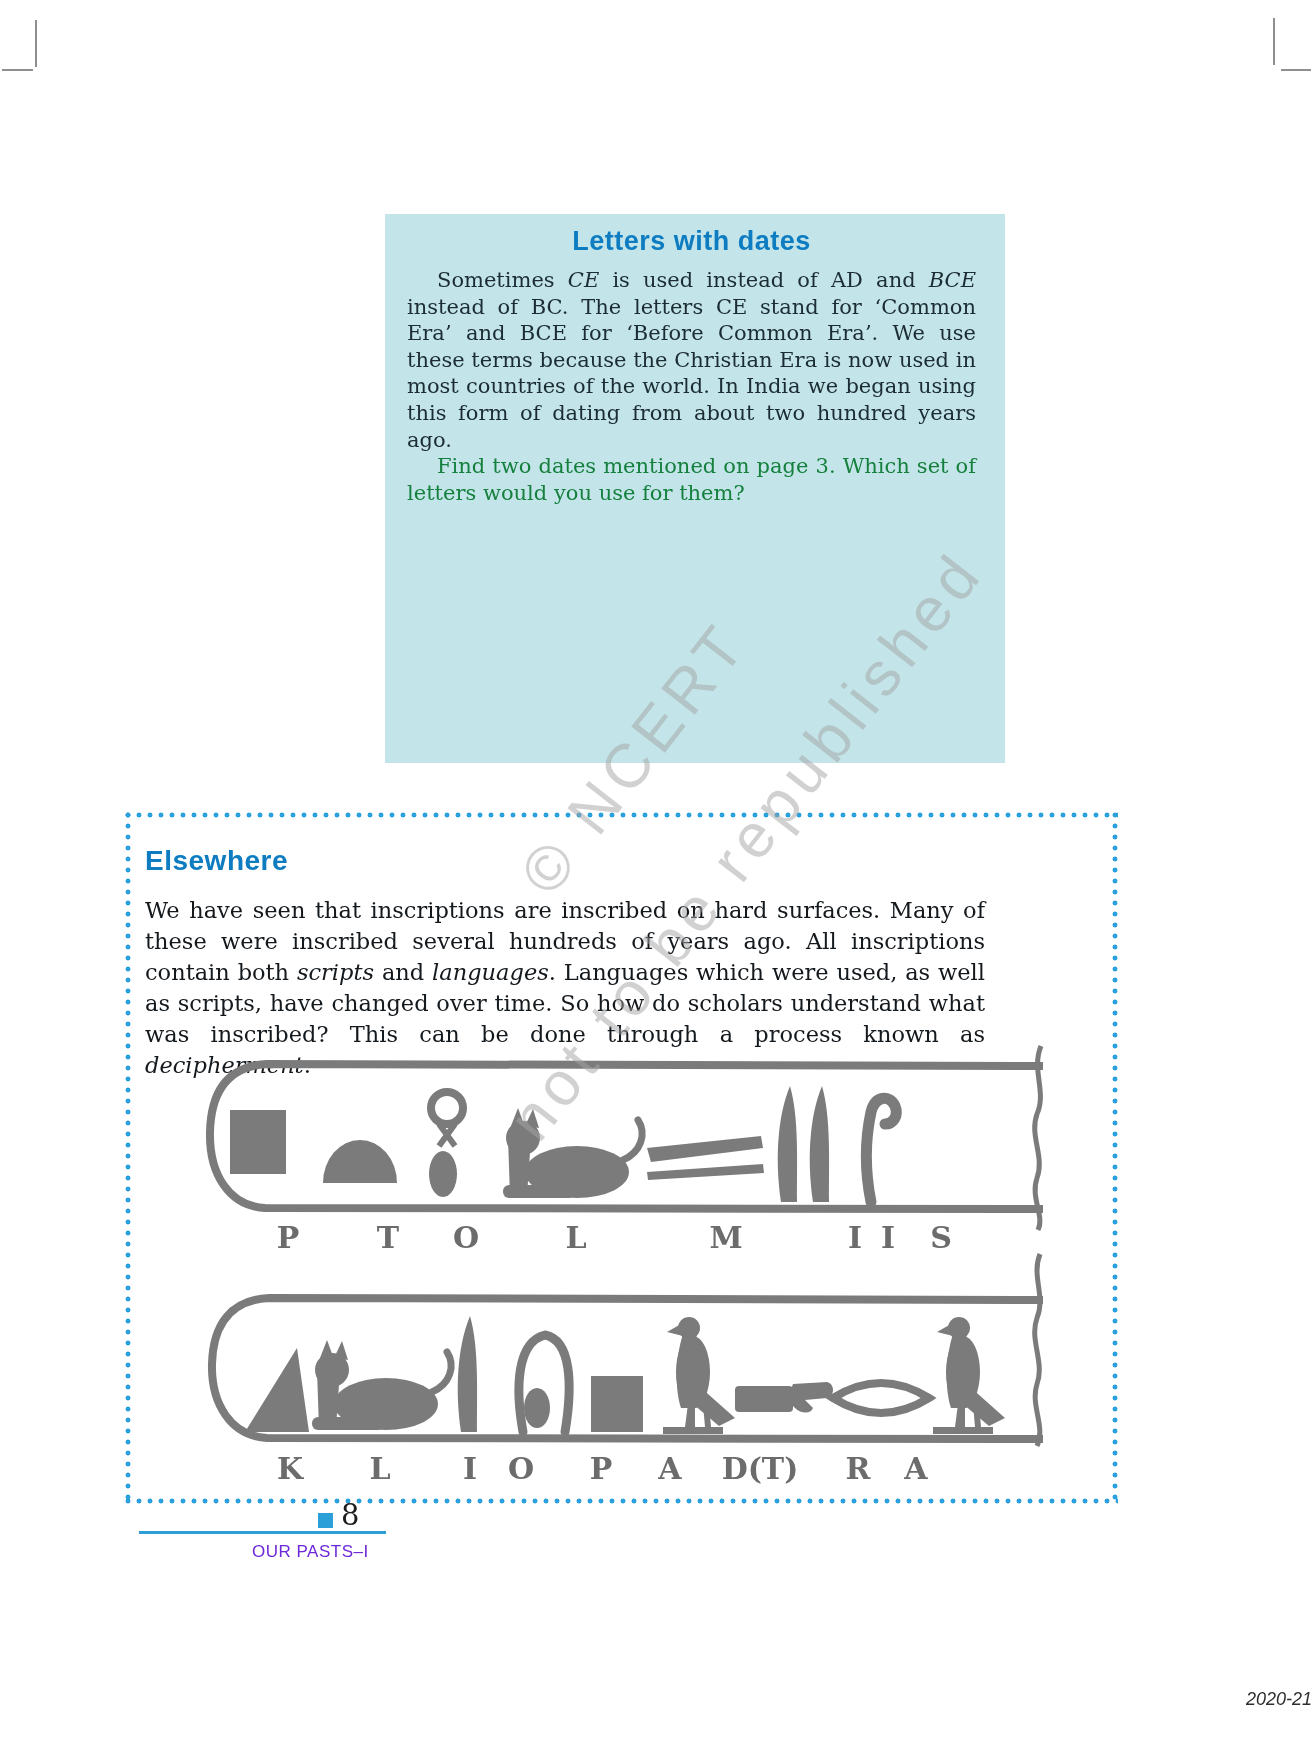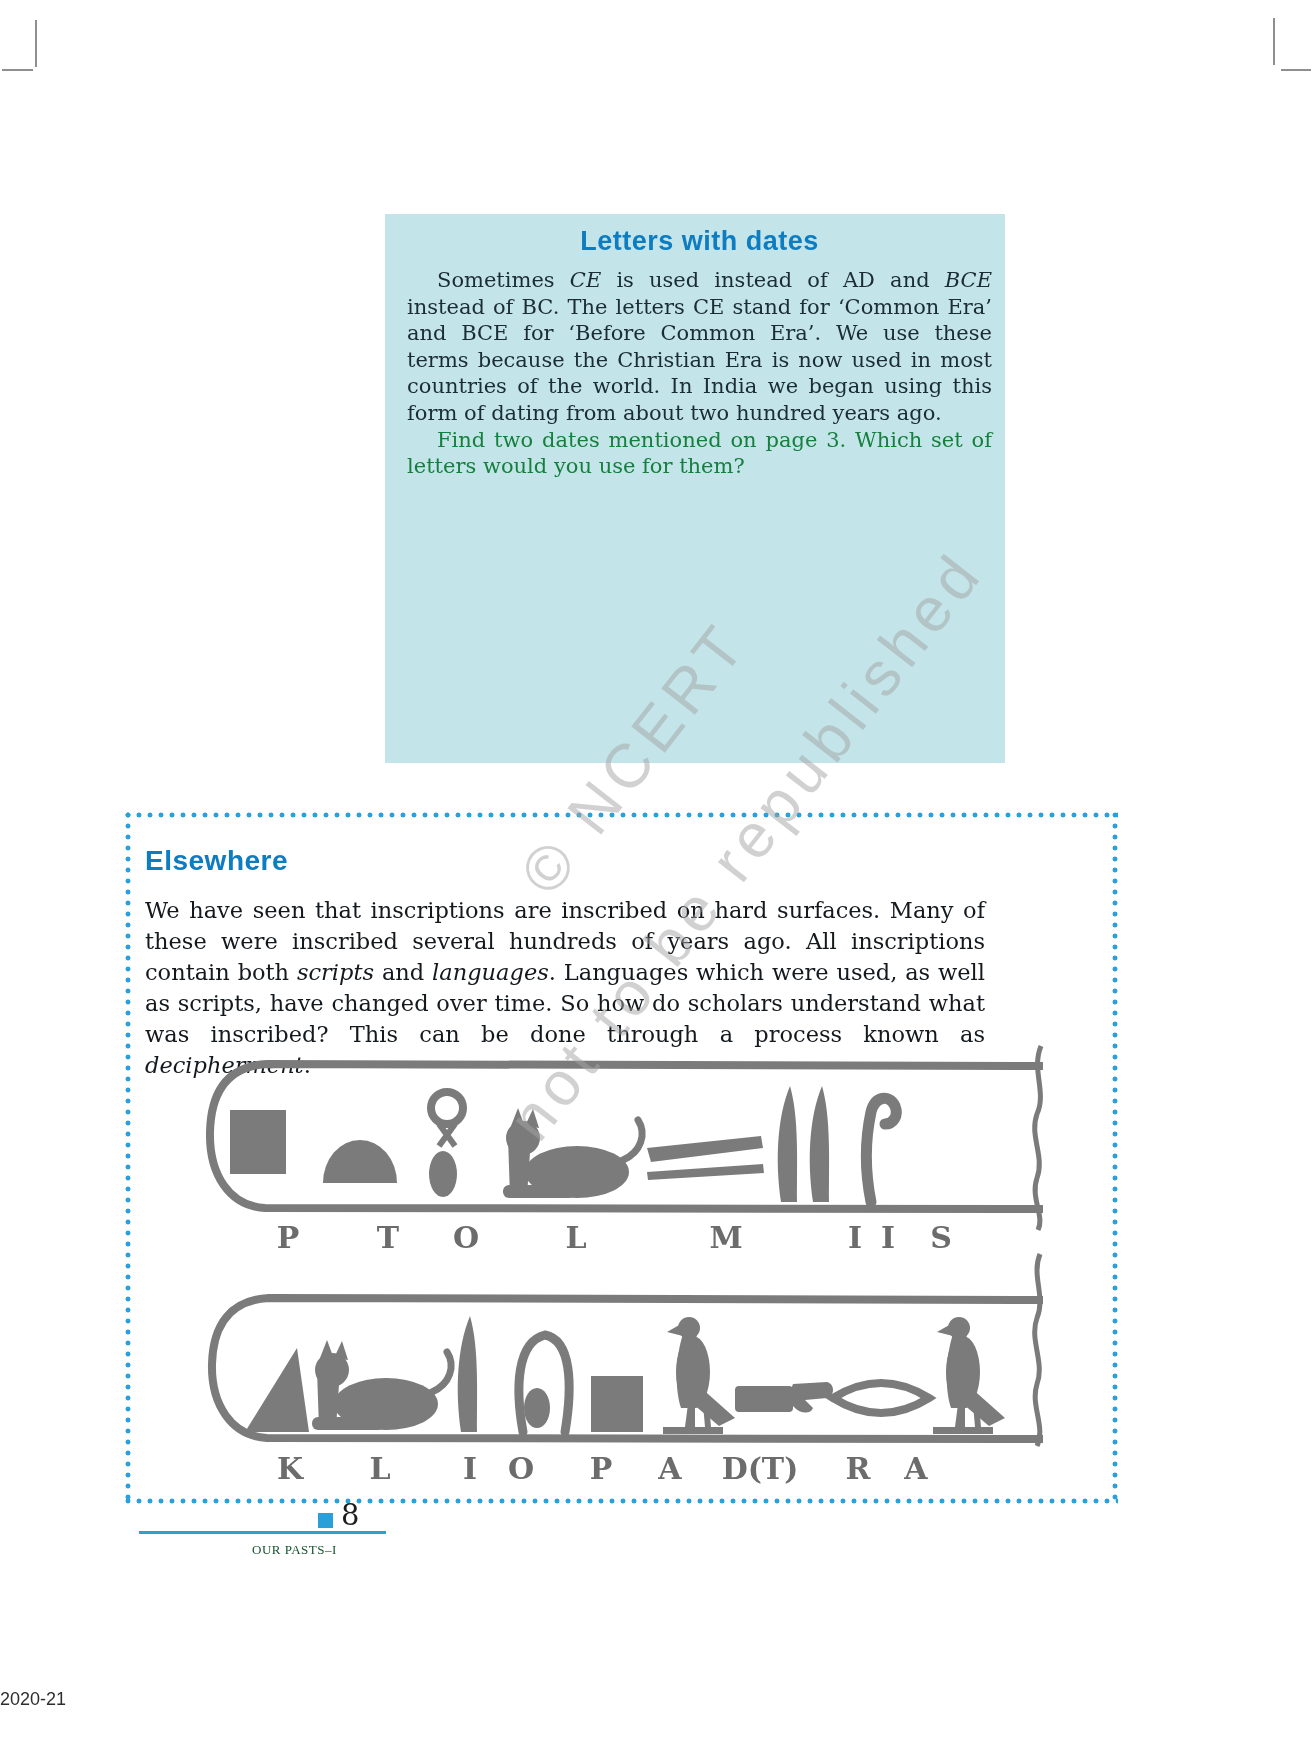--- a/index.html
+++ b/index.html
@@ -5,21 +5,21 @@
   html,body { margin:0; padding:0; background:#ffffff; }
   #page {
     position:relative; width:1312px; height:1753px; background:#ffffff;
     overflow:hidden; font-family:"Liberation Sans", sans-serif;
   }
   
   .crop { position:absolute; background:#8f8f8f; }
   
   #letters-box {
     position:absolute; left:385px; top:214px; width:620px; height:549px;
-    background:#c3e5e9; box-sizing:border-box; padding:10px 13px 0 22px;
+    background:#c3e5e9; box-sizing:border-box; padding:10px 29px 0 22px;
   }
   .box-title {
     text-align:center; color:#0e7cc1; font-weight:bold; font-size:27px;
     font-family:"Liberation Sans", sans-serif; margin:2px 0 10px 0; letter-spacing:0.5px;
   }
   #letters-box p {
     margin:0; font-family:"DejaVu Serif", serif; font-size:21px;
     line-height:26.6px; text-align:justify; color:#1c2c34;
   }
   #letters-box p.ind { text-indent:30px; }
@@ -46,22 +46,22 @@
   .glyph-stroke { stroke:#7b7b7b; fill:none; }
   .glyph-fill { fill:#7b7b7b; stroke:none; }
   
   .gl { position:absolute; transform:translateX(-50%);
     font-family:"DejaVu Serif", serif; font-weight:700; font-size:30px; color:#6c6c6c; }
   .row1 { top:1220px; } .row2 { top:1451px; }
   
   #page-square { position:absolute; left:318px; top:1513px; width:15px; height:15px; background:#2a9fd8; }
   #page-number { position:absolute; left:341px; top:1498px; font-family:"DejaVu Serif", serif; font-size:29px; color:#1d1d1d; }
   #footer-rule { position:absolute; left:139px; top:1531px; width:247px; height:3px; background:#2e9fd6; }
-  #book-title { position:absolute; left:252px; top:1542px; font-family:Liberation Serif, serif; font-size:13px; letter-spacing:0.5px; color:#14532d; }
-  #year-footer { position:absolute; left:0; top:1689px; width:1312px; text-align:left; font-size:18px; color:#2e2e2e; }
+  #book-title { position:absolute; left:252px; top:1542px; font-family:Liberation Sans, sans-serif; font-size:17px; letter-spacing:0.5px; color:#6d28d9; }
+  #year-footer { position:absolute; left:0; top:1689px; width:1312px; text-align:right; font-size:18px; color:#2e2e2e;font-style:italic; }
   
   #watermark {
     position:absolute; left:300px; top:660px; width:780px; text-align:center;
     transform:rotate(-52deg); color:#a5a5a5; opacity:0.5; font-size:62px;
     letter-spacing:7px; line-height:142px; white-space:nowrap;
     pointer-events:none; z-index:5; font-family:"Liberation Sans", sans-serif;
   }
 </style>
 </head>
 <body>

